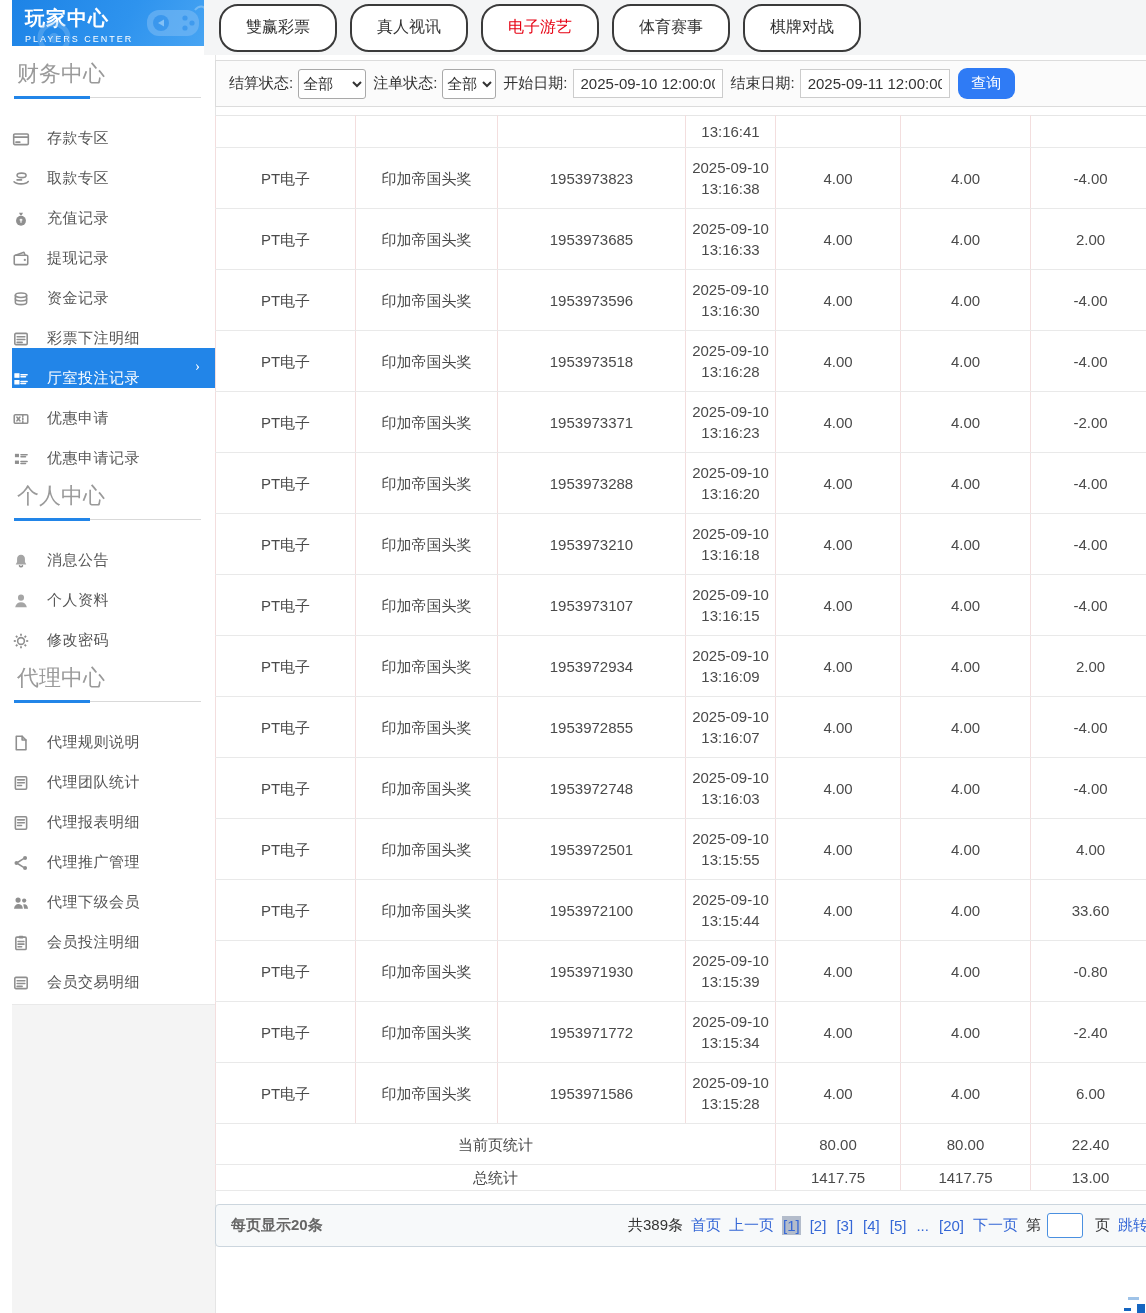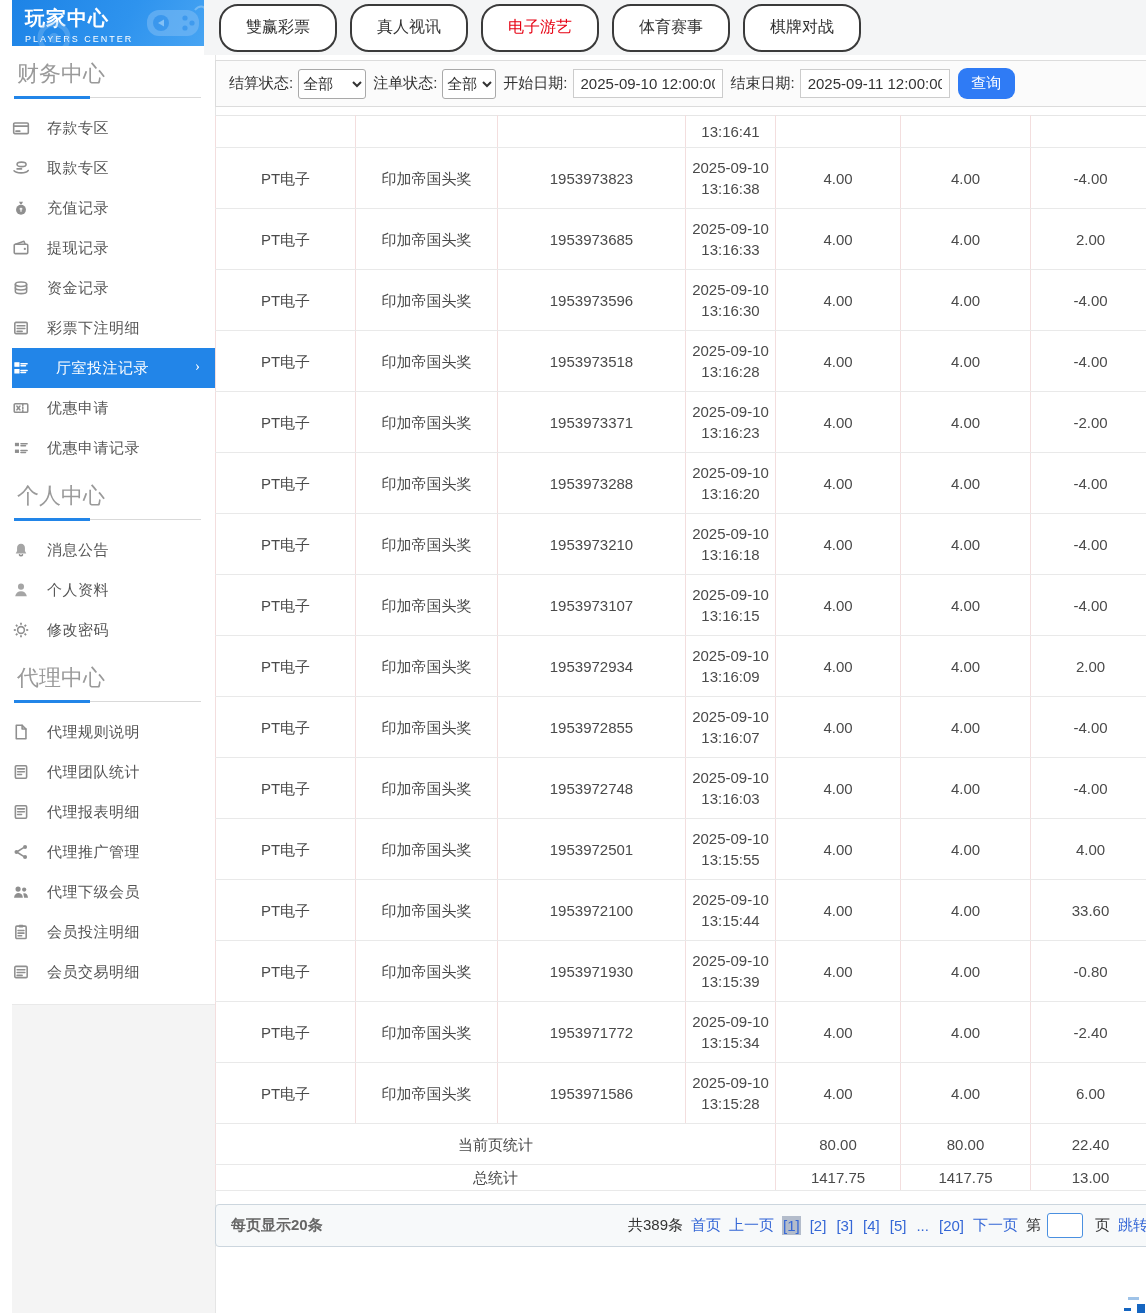--- a/index.html
+++ b/index.html
@@ -14,26 +14,26 @@
   .brand { position:relative; height:46px; overflow:hidden; color:#fff;
     background:linear-gradient(120deg,#1d83e6 0%,#2e93ee 55%,#4aa6f3 100%); padding:5px 0 0 13px; }
   .brand-title { font-size:20px; font-weight:bold; letter-spacing:1px; }
   .brand-sub { font-size:9px; letter-spacing:2px; margin-top:2px; }
   .brand-art { position:absolute; right:4px; top:2px; opacity:.55; }
   .brand-art2 { position:absolute; left:22px; bottom:-12px; opacity:.35; }
   .section-hd { color:#9a9a9a; font-size:22px; padding:13px 0 0 5px; }
   .section-line { position:relative; height:3px; margin:7px 14px 9px 2px; }
   .section-line::before { content:''; position:absolute; left:0; right:0; top:1px; height:1px; background:#d9d9d9; }
   .section-line::after { content:''; position:absolute; left:0; top:0; width:76px; height:3px; background:var(--accent,#2285e8); }
-  .side-item { position:relative; height:40px; display:flex; align-items:center;
+  .side-item { position:relative; height:40px; display:flex; align-items:flex-end;
     color:#555; font-size:15px; cursor:pointer;font-family:Liberation Serif, serif; }
   .side-item .icon { width:18px; height:18px; margin-right:17px; flex:0 0 18px; display:inline-block; }
   .side-item .icon svg { width:18px; height:18px; display:block; }
   .side-item .lbl { letter-spacing:.5px; }
-  .side-item.active { background:var(--accent,#2285e8); color:#fff;gap:9px; }
+  .side-item.active { background:var(--accent,#2285e8); color:#fff; }
   .side-item.active svg * { stroke:#fff; }
   .side-item.active svg [fill]:not([fill="none"]) { fill:#fff; }
   .side-item .chev { position:absolute; right:15px; top:10px; font-size:15px; color:#fff; }
 
   
   .main { position:absolute; left:204px; top:0; width:960px; }
   .tab-strip { height:55px; background:#f4f5f6; display:flex; align-items:center; padding-left:15px; }
   .pill { display:inline-flex; align-items:center; height:48px; padding:10px 25px; margin-right:13px;
     border:2px solid #3a3a3a; border-radius:19px; background:#fff; font-size:16px; color:#333; cursor:pointer; }
   .pill.active { color:var(--tab-active,#e60012); }

